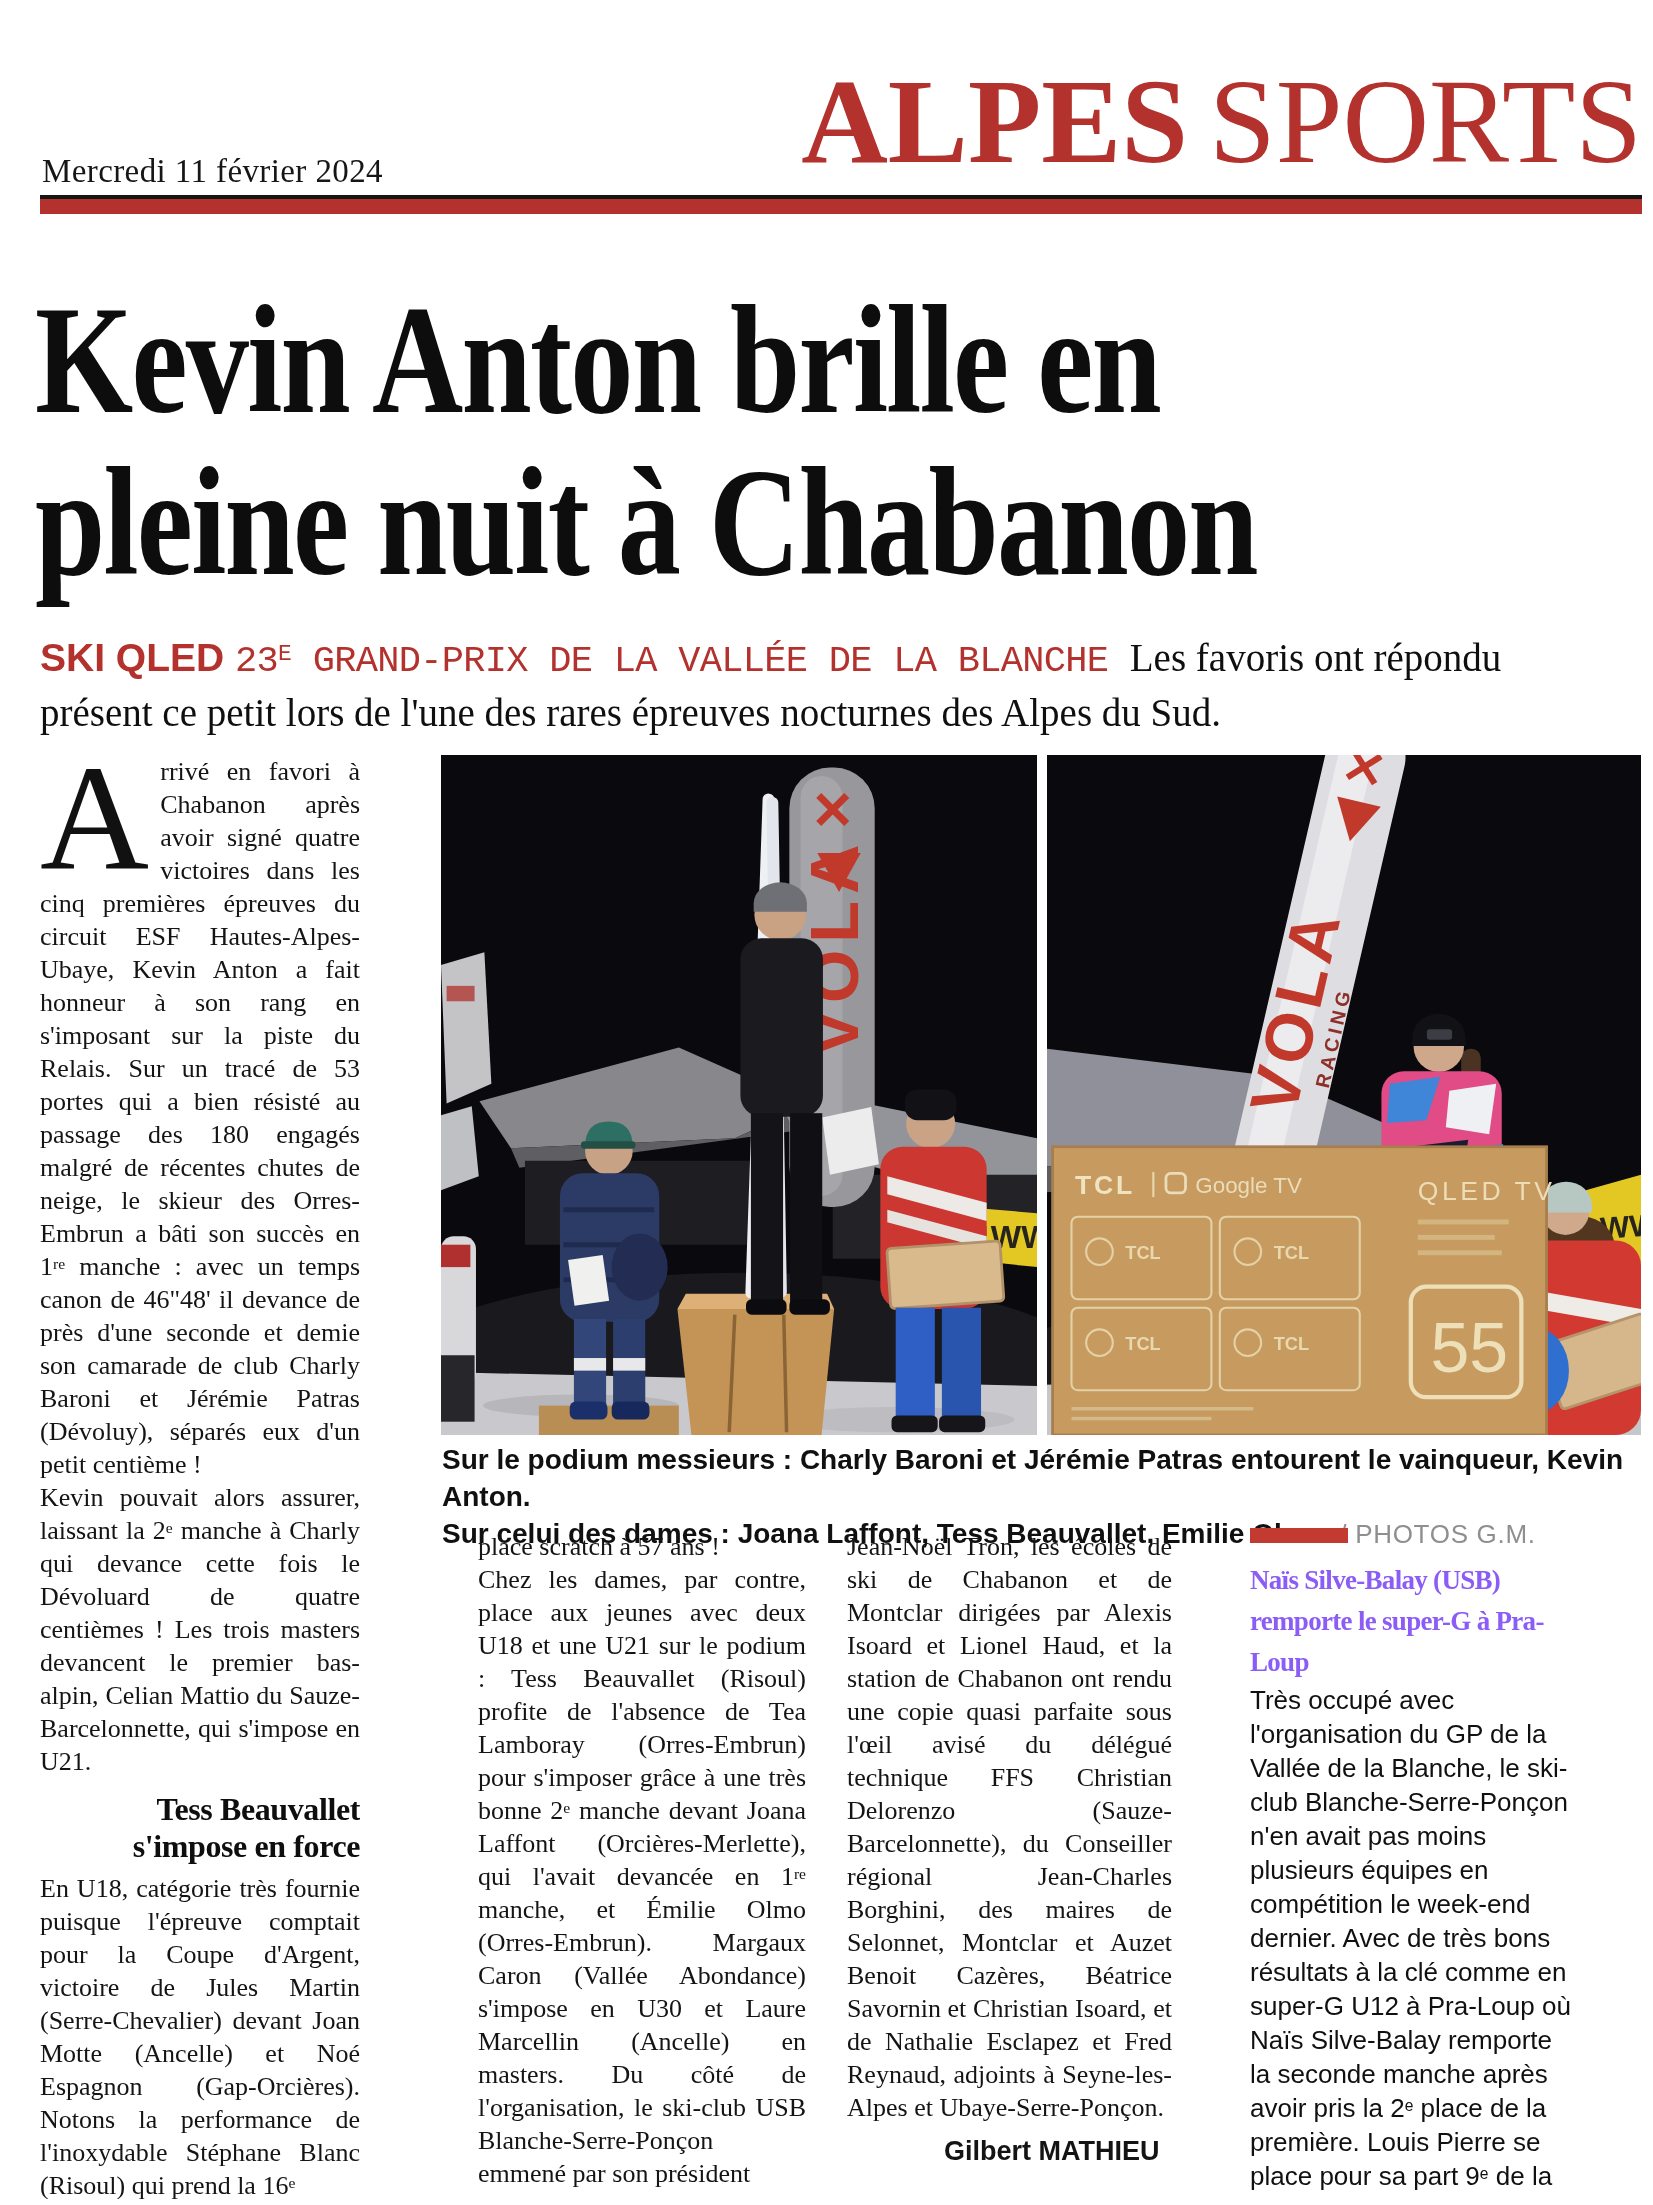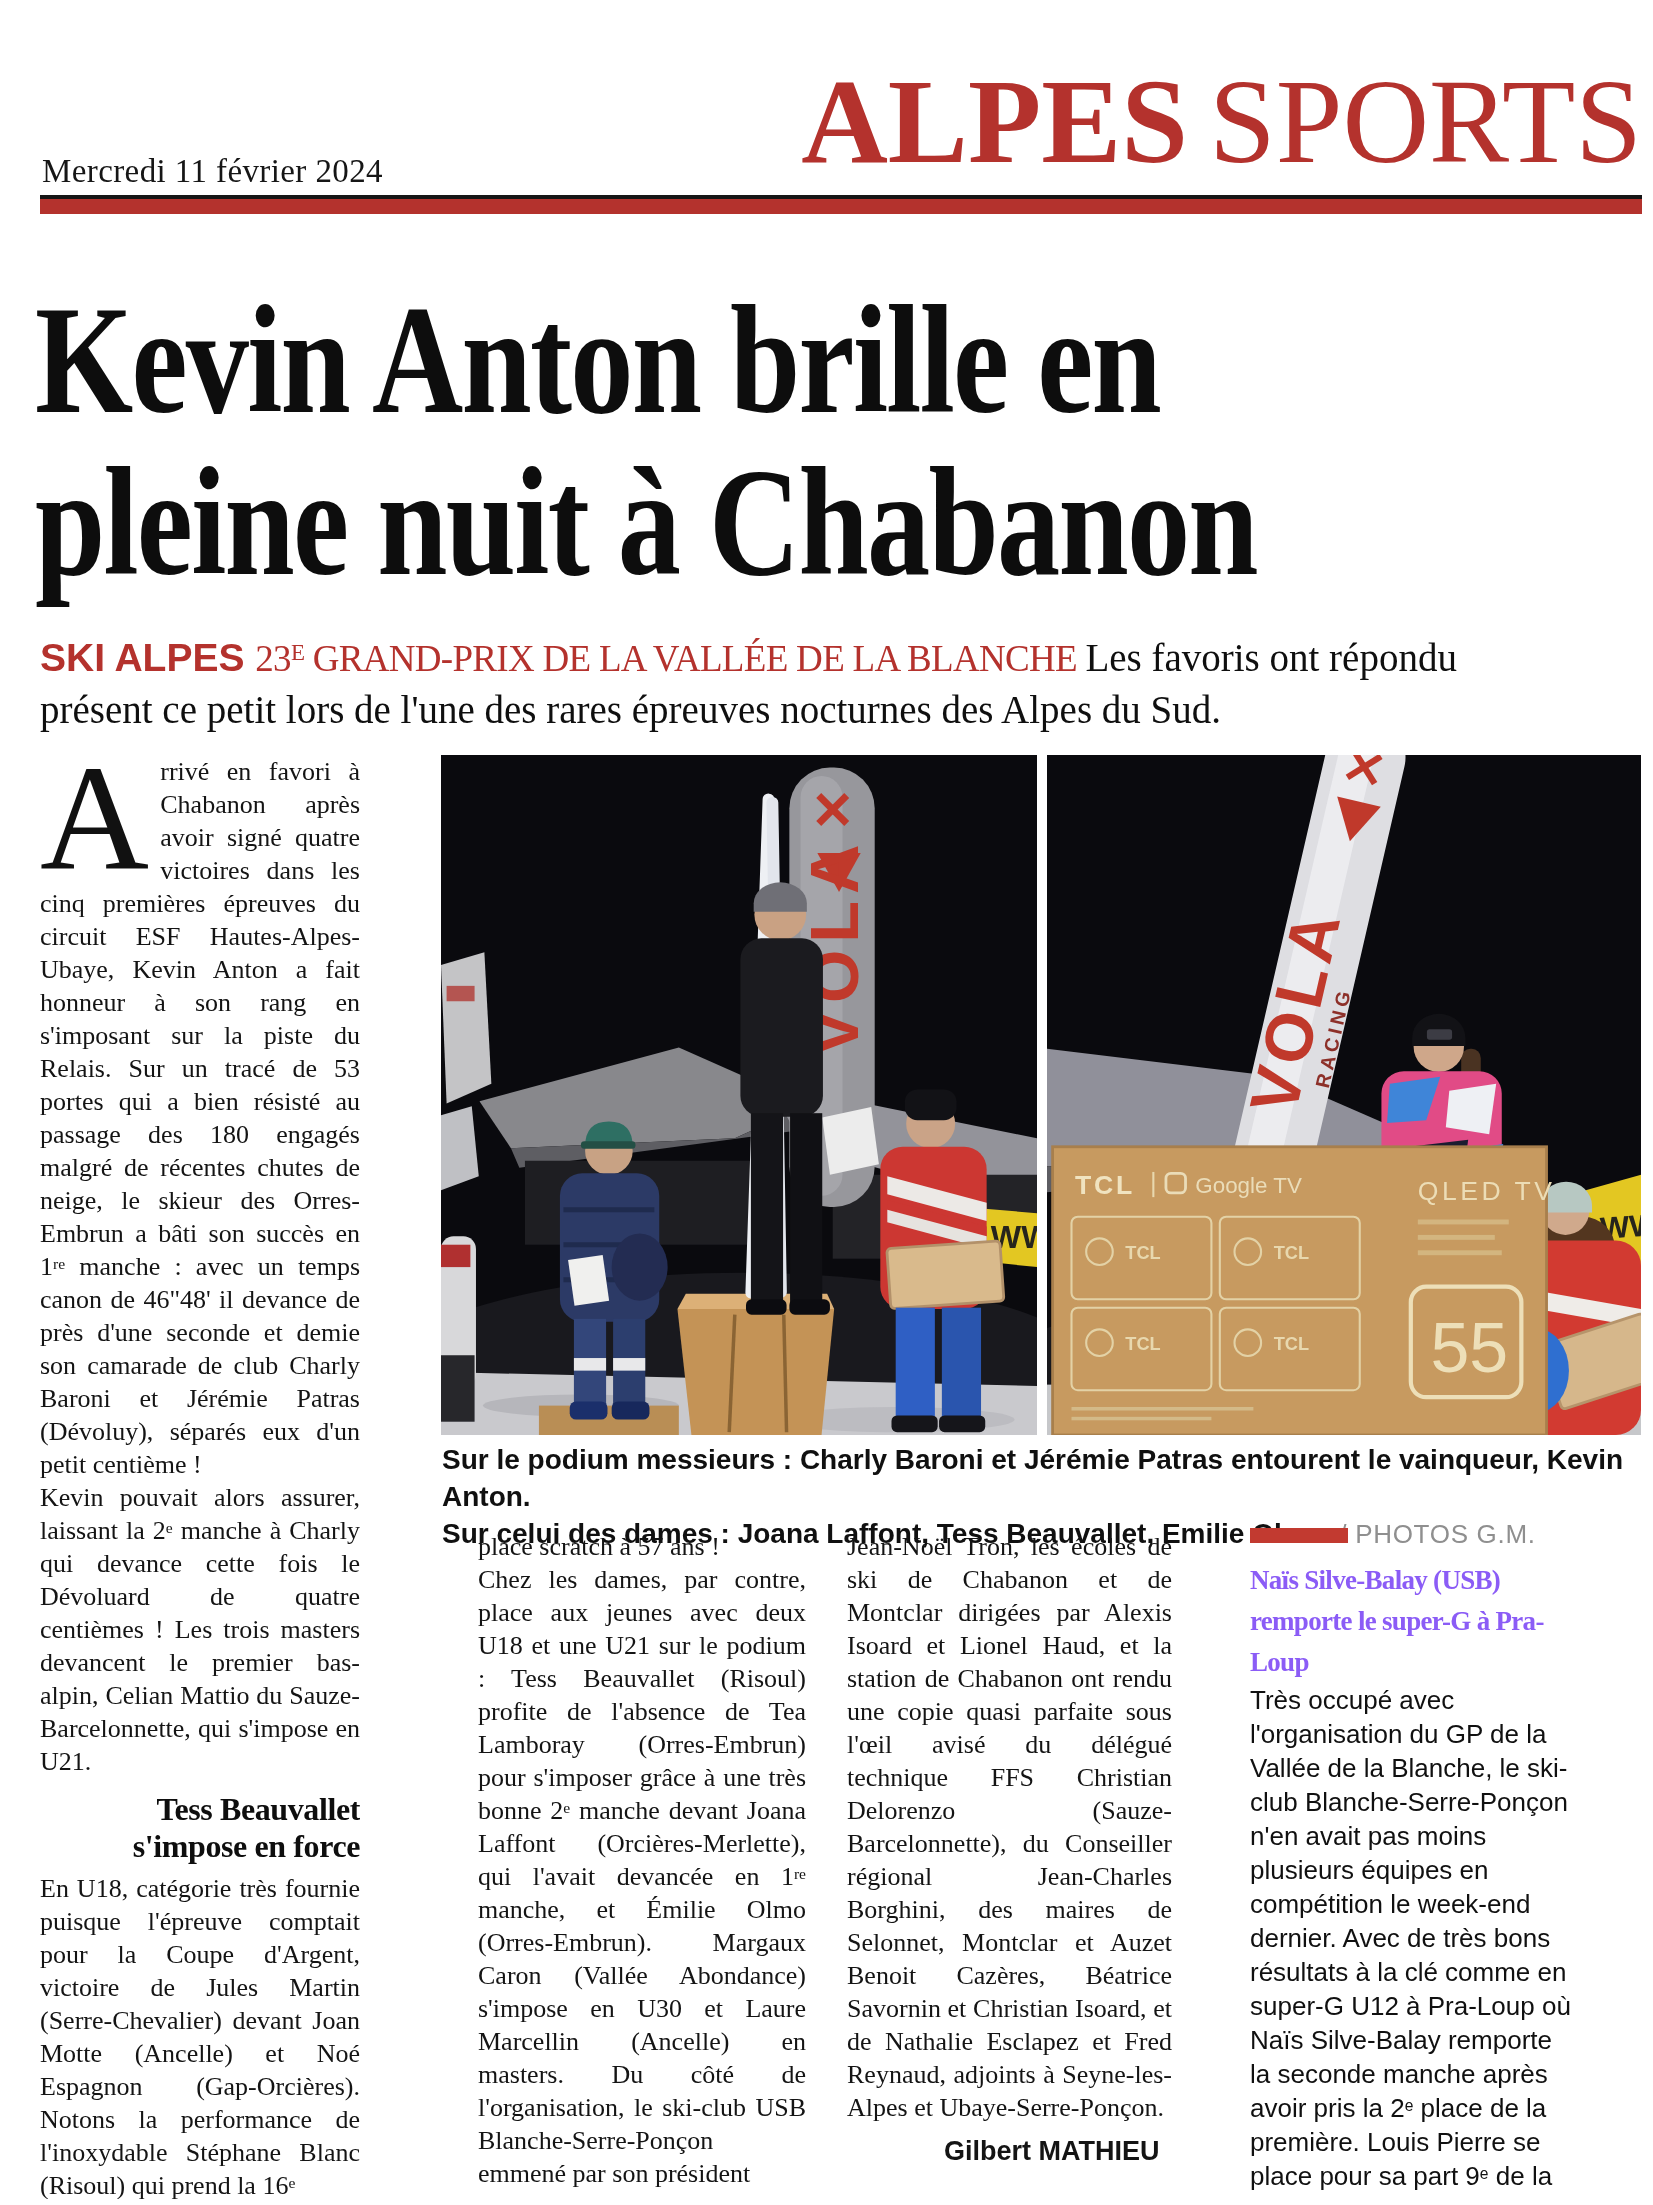--- a/index.html
+++ b/index.html
@@ -15,21 +15,21 @@
   .rule-black{position:absolute;left:40px;right:12px;top:195px;height:3.5px;background:#161616;}
   .rule-red{position:absolute;left:40px;right:12px;top:199px;height:14.7px;background:#b4322d;}
 
   
   .headline{position:absolute;left:35px;top:279px;transform:scaleX(.82);transform-origin:left top;
             font-weight:700;font-size:154px;line-height:162px;letter-spacing:-2.1px;color:#0d0d0d;white-space:nowrap;}
 
   
   .kicker{position:absolute;left:40px;top:632px;width:1484px;font-size:39px;line-height:51px;color:#0f0f0f;}
   .kicker-label{font-family:"Liberation Sans",sans-serif;font-weight:800;color:#b4322d;}
-  .kicker-event{font-family:Liberation Serif, serif;color:#b4322d;letter-spacing:-0.7px;font-size:37px;text-align:right;}
+  .kicker-event{font-family:Liberation Mono, monospace;color:#b4322d;letter-spacing:-0.7px;font-size:37px;text-align:right;}
   .kicker-event sup{font-size:.62em;vertical-align:.5em;line-height:0;}
 
   
   .photo{position:absolute;top:755px;height:680px;background:#0a0a0e;}
   .photo-left{left:441px;width:596px;}
   .photo-right{left:1047px;width:594px;}
   .photo svg{display:block;width:100%;height:100%;}
 
   
   .caption{position:absolute;left:442px;top:1441px;width:1201px;
@@ -67,21 +67,21 @@
   </div>
   <div class="rule-black"></div>
   <div class="rule-red"></div>
 
   <div class="headline">
     <div>Kevin Anton brille en</div>
     <div>pleine nuit à Chabanon</div>
   </div>
 
   <div class="kicker">
-    <span class="kicker-label">SKI ALPES </span><span class="kicker-event"><span>23</span><sup>E</sup><span> GRAND-PRIX DE LA VALLÉE DE LA BLANCHE </span></span><span>Les favoris ont répondu présent ce petit lors de l'une des rares épreuves nocturnes des Alpes du Sud.</span>
+    <span class="kicker-label">SKI QLED </span><span class="kicker-event"><span>23</span><sup>E</sup><span> GRAND-PRIX DE LA VALLÉE DE LA BLANCHE </span></span><span>Les favoris ont répondu présent ce petit lors de l'une des rares épreuves nocturnes des Alpes du Sud.</span>
   </div>
 
   <div class="photo photo-left">
     <svg viewBox="0 0 852 972" preserveAspectRatio="none">
       <rect x="0" y="0" width="852" height="972" fill="#0a0a0e"></rect>
       <ellipse cx="430" cy="910" rx="540" ry="170" fill="#19191e"></ellipse>
 
       <polygon points="0,300 62,282 72,470 8,498" fill="#d8d8da" opacity=".9"></polygon>
       <polygon points="0,515 44,502 54,602 0,622" fill="#bfc0c4"></polygon>
       <rect x="8" y="330" width="40" height="22" fill="#b03a33" opacity=".8"></rect>

